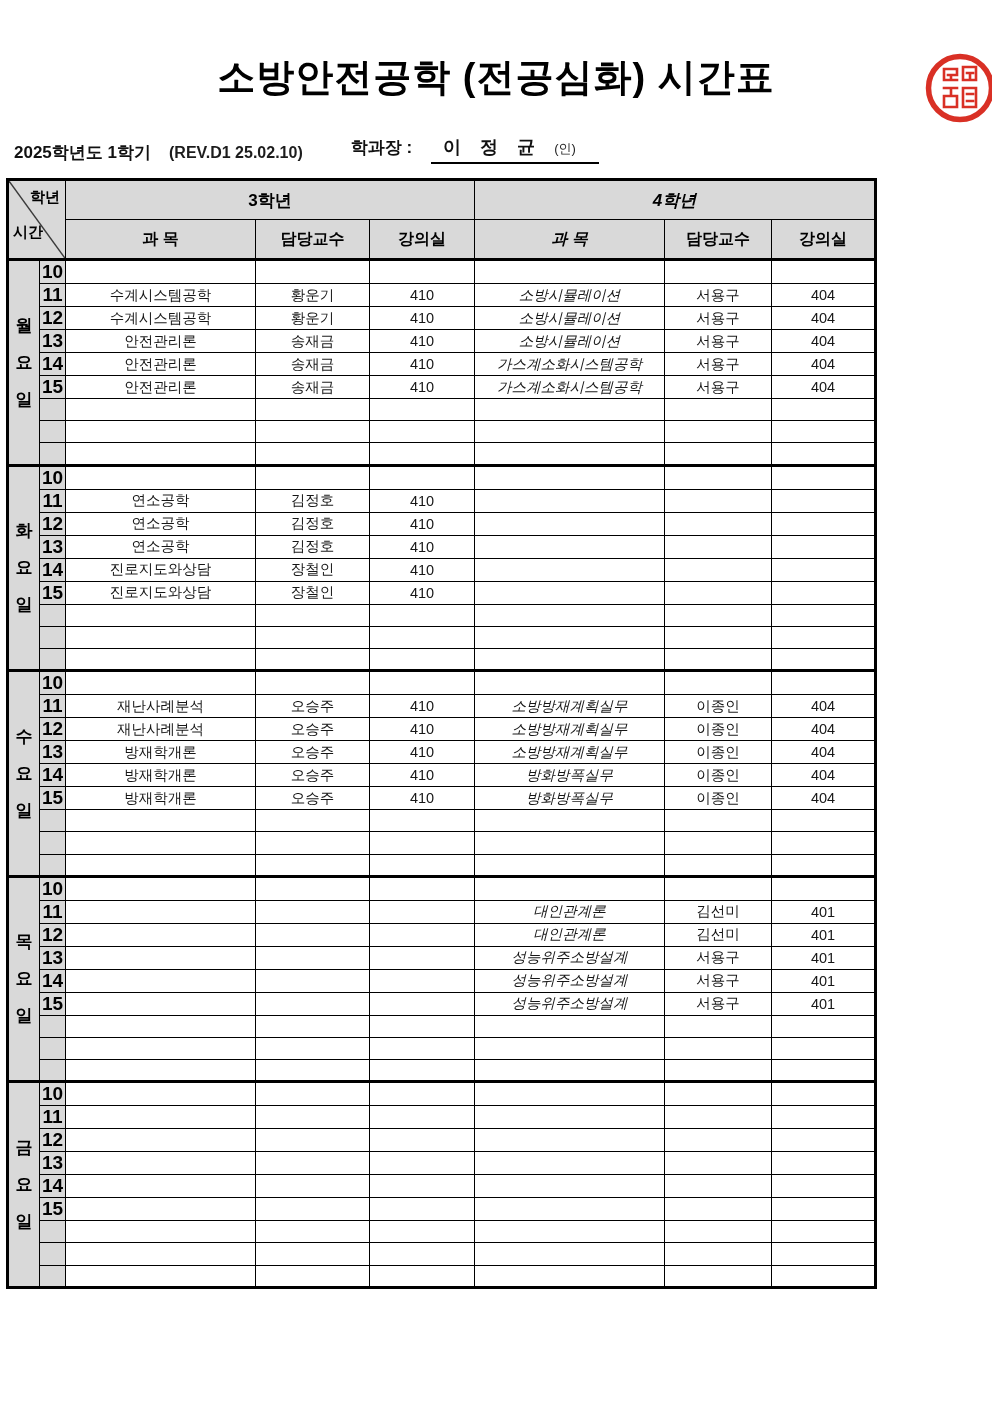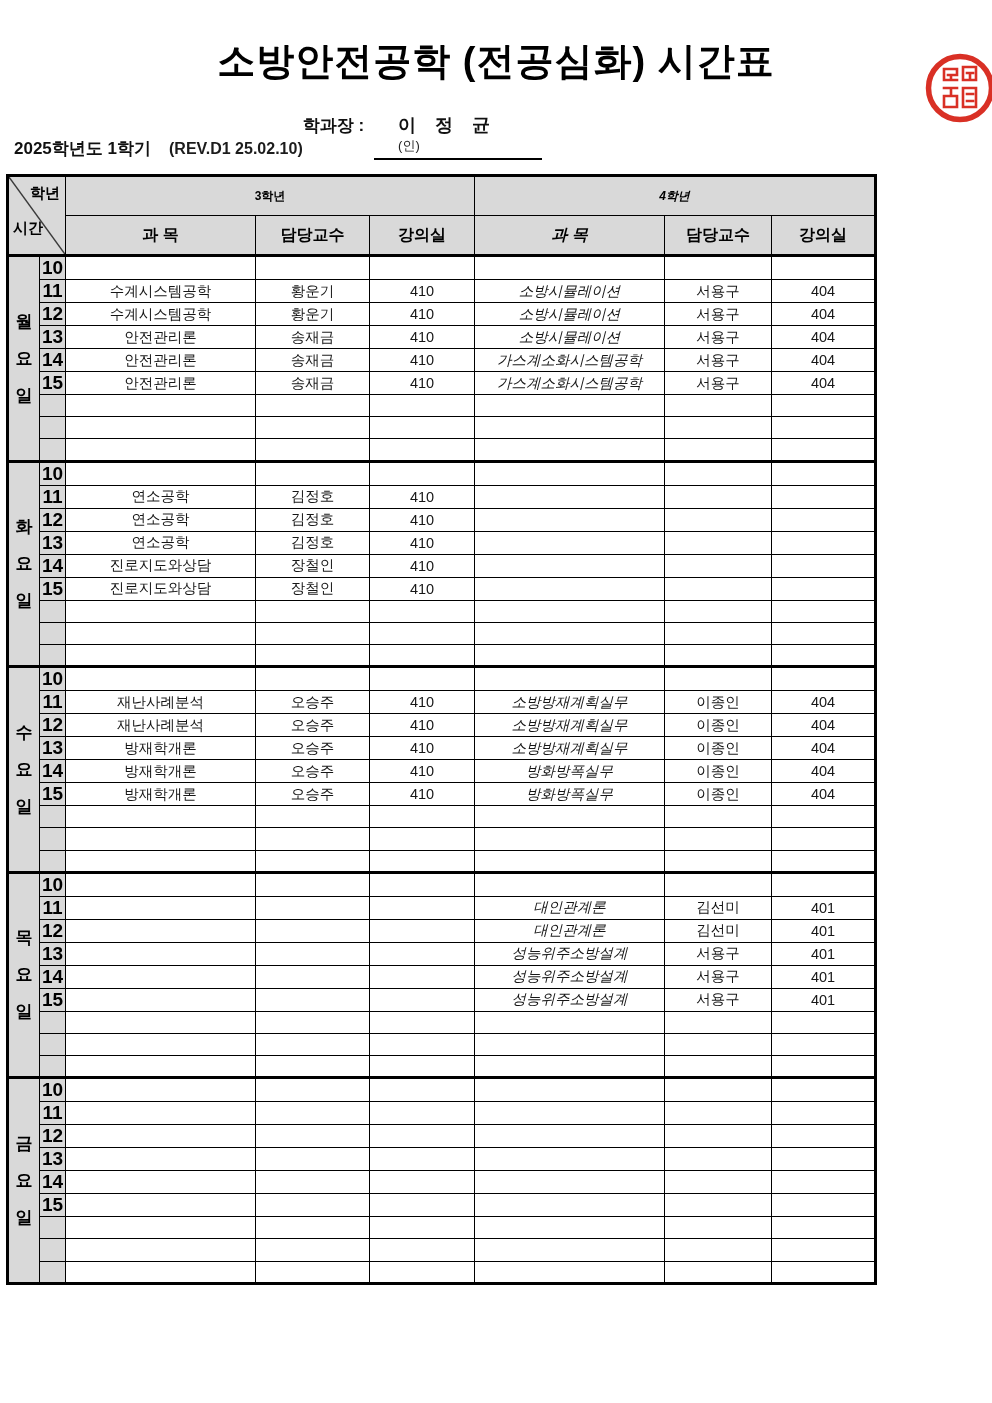--- a/index.html
+++ b/index.html
@@ -12,48 +12,47 @@
     height: 1403px;
     font-family: "Liberation Sans", "DejaVu Sans", sans-serif;
     color: #111111;
     position: relative;
     overflow: hidden;
   }
   .page {
     position: relative;
     width: 980px;
     margin: 0 auto;
-    padding-top: 36px;
+    padding-top: 52px;
   }
   .doc-title {
     text-align: center;
     font-size: 38px;
     font-weight: 800;
     letter-spacing: 1px;
     margin: 0 0 26px 0;
     color: #000000;
   }
   .meta-row {
     display: flex;
     justify-content: flex-start;
     align-items: flex-end;
     margin: 0 2px 14px 8px;
   }
   .meta-left { display: flex; align-items: baseline; gap: 18px; }
   .semester { font-size: 17px; font-weight: 800; }
   .revision { font-size: 16px; font-weight: 700; color: #1c1c1c; margin-top: 15px; }
-  .meta-right { display: flex; align-items: baseline; gap: 10px; padding-right: 2px; }
+  .meta-right { display: flex; align-items: baseline; gap: 19px; padding-right: 2px; margin-left: 48px; }
   .approver-label { font-size: 17px; font-weight: 800; }
   .name-line {
     display: inline-flex;
     align-items: baseline;
     border-bottom: 2px solid #000;
     min-width: 150px;
     padding: 0 6px 3px 12px;
-    flex-direction: column;
   }
   .approver-name { font-size: 18px; font-weight: 700; letter-spacing: 7px; white-space: pre; }
   .seal-note { font-size: 13px; color: #222; margin-left: 12px; }
   .stamp {
     position: absolute;
     top: 50px;
     right: -12px;
     z-index: 3;
   }
 
@@ -69,21 +68,21 @@
     padding: 0;
     overflow: hidden;
     white-space: nowrap;
     text-align: center;
     vertical-align: middle;
   }
   thead th { background: #d9d9d9; font-weight: 800; color: #000; }
   thead { border-bottom: 3px solid #000000; }
   tr.hrow1 { height: 40px; }
   tr.hrow2 { height: 40px; }
-  th.grade-head { font-size: 12px; }
+  th.grade-head { font-size: 17px; }
   th.col-head { font-size: 16px; white-space: pre; }
   th.grade-start, td.grade-start { border-left: 2px solid #000; font-style: italic; }
 
   th.corner {
     position: relative;
     background: #d9d9d9;
     font-weight: 700;
   }
   .corner-top {
     position: absolute; top: 7px; right: 5px;

